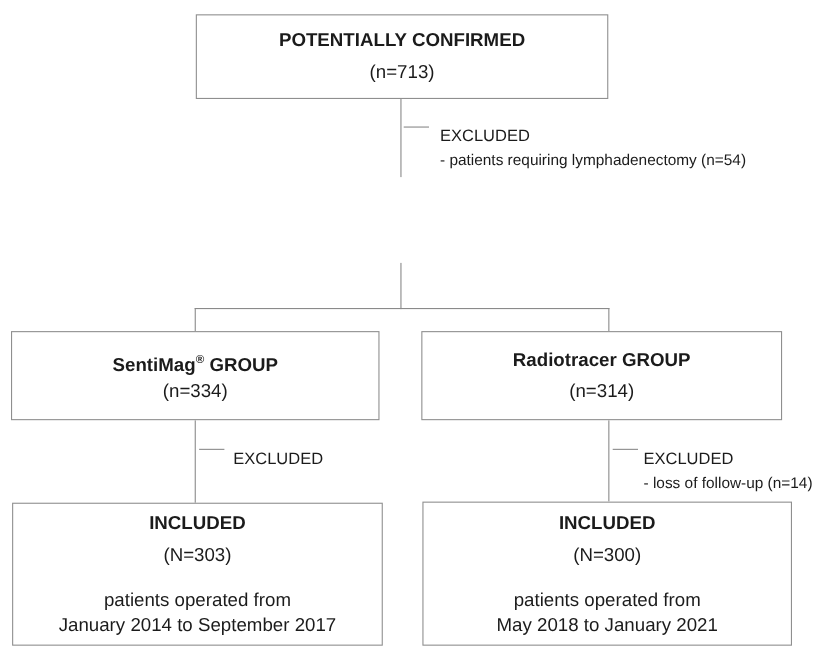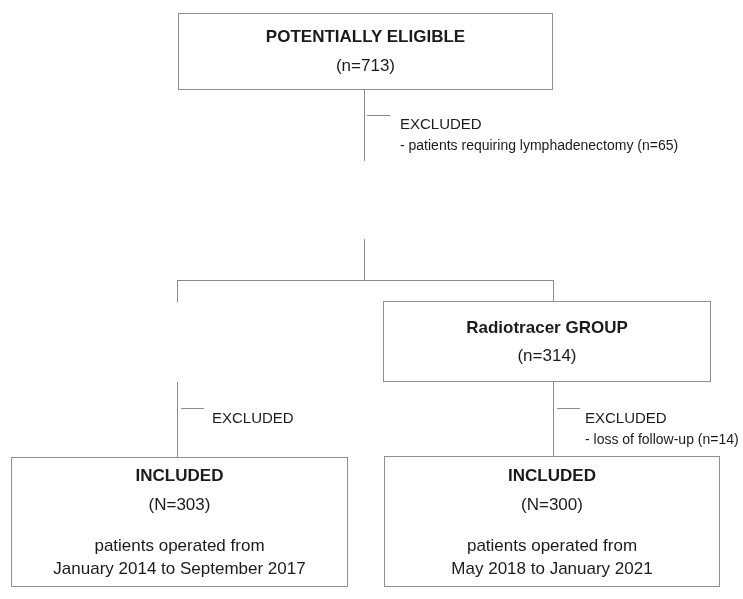--- a/index.html
+++ b/index.html
@@ -45,30 +45,34 @@
   <div class="line" style="left:364px;top:239px;width:1px;height:42px;"></div>
   <div class="line" style="left:177px;top:280px;width:377px;height:1px;"></div>
   <div class="line" style="left:177px;top:280px;width:1px;height:22px;"></div>
   <div class="line" style="left:553px;top:280px;width:1px;height:22px;"></div>
   <div class="line" style="left:177px;top:382px;width:1px;height:76px;"></div>
   <div class="line" style="left:181px;top:408px;width:23px;height:1px;"></div>
   <div class="line" style="left:553px;top:382px;width:1px;height:74px;"></div>
   <div class="line" style="left:557px;top:408px;width:23px;height:1px;"></div>
 
   <div class="fbox" style="left:178px;top:13px;width:375px;height:77px;">
-    <div class="box-title">POTENTIALLY ELIGIBLE</div>
+    <div class="box-title">POTENTIALLY CONFIRMED</div>
     <div class="box-count">(n=713)</div>
   </div>
 
   <div class="excl" style="left:400px;top:104px;">
     <div class="excl-label">EXCLUDED</div>
-    <div class="excl-detail">- patients requiring lymphadenectomy (n=65)</div>
+    <div class="excl-detail">- patients requiring lymphadenectomy (n=54)</div>
   </div>
 
 
+  <div class="fbox" style="left:10px;top:301px;width:335px;height:81px;">
+    <div class="box-title"><span>SentiMag</span><span class="reg">®</span><span> GROUP</span></div>
+    <div class="box-count" style="margin-top:0;">(n=334)</div>
+  </div>
 
   <div class="fbox" style="left:383px;top:301px;width:328px;height:81px;">
     <div class="box-title">Radiotracer GROUP</div>
     <div class="box-count" style="margin-top:4px;">(n=314)</div>
   </div>
 
   <div class="excl" style="left:212px;top:398px;">
     <div class="excl-label">EXCLUDED</div>
   </div>
 

